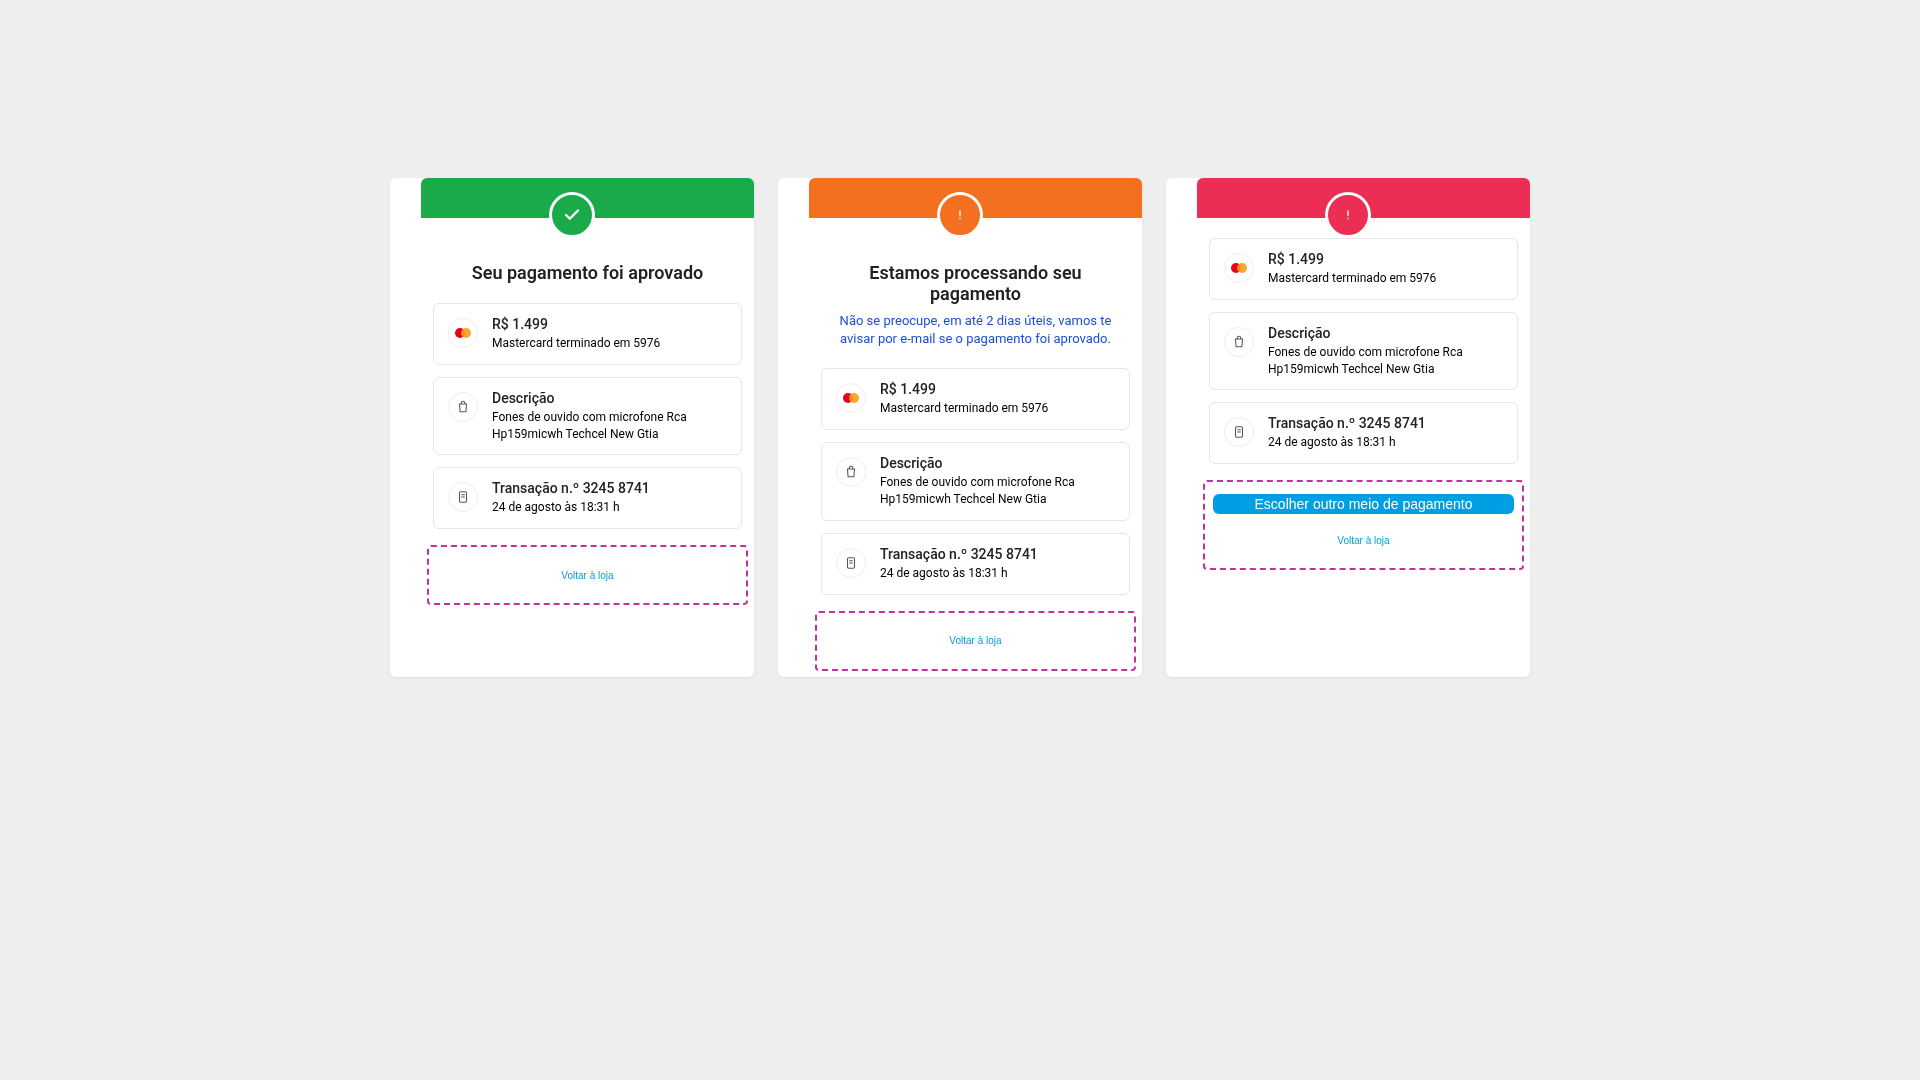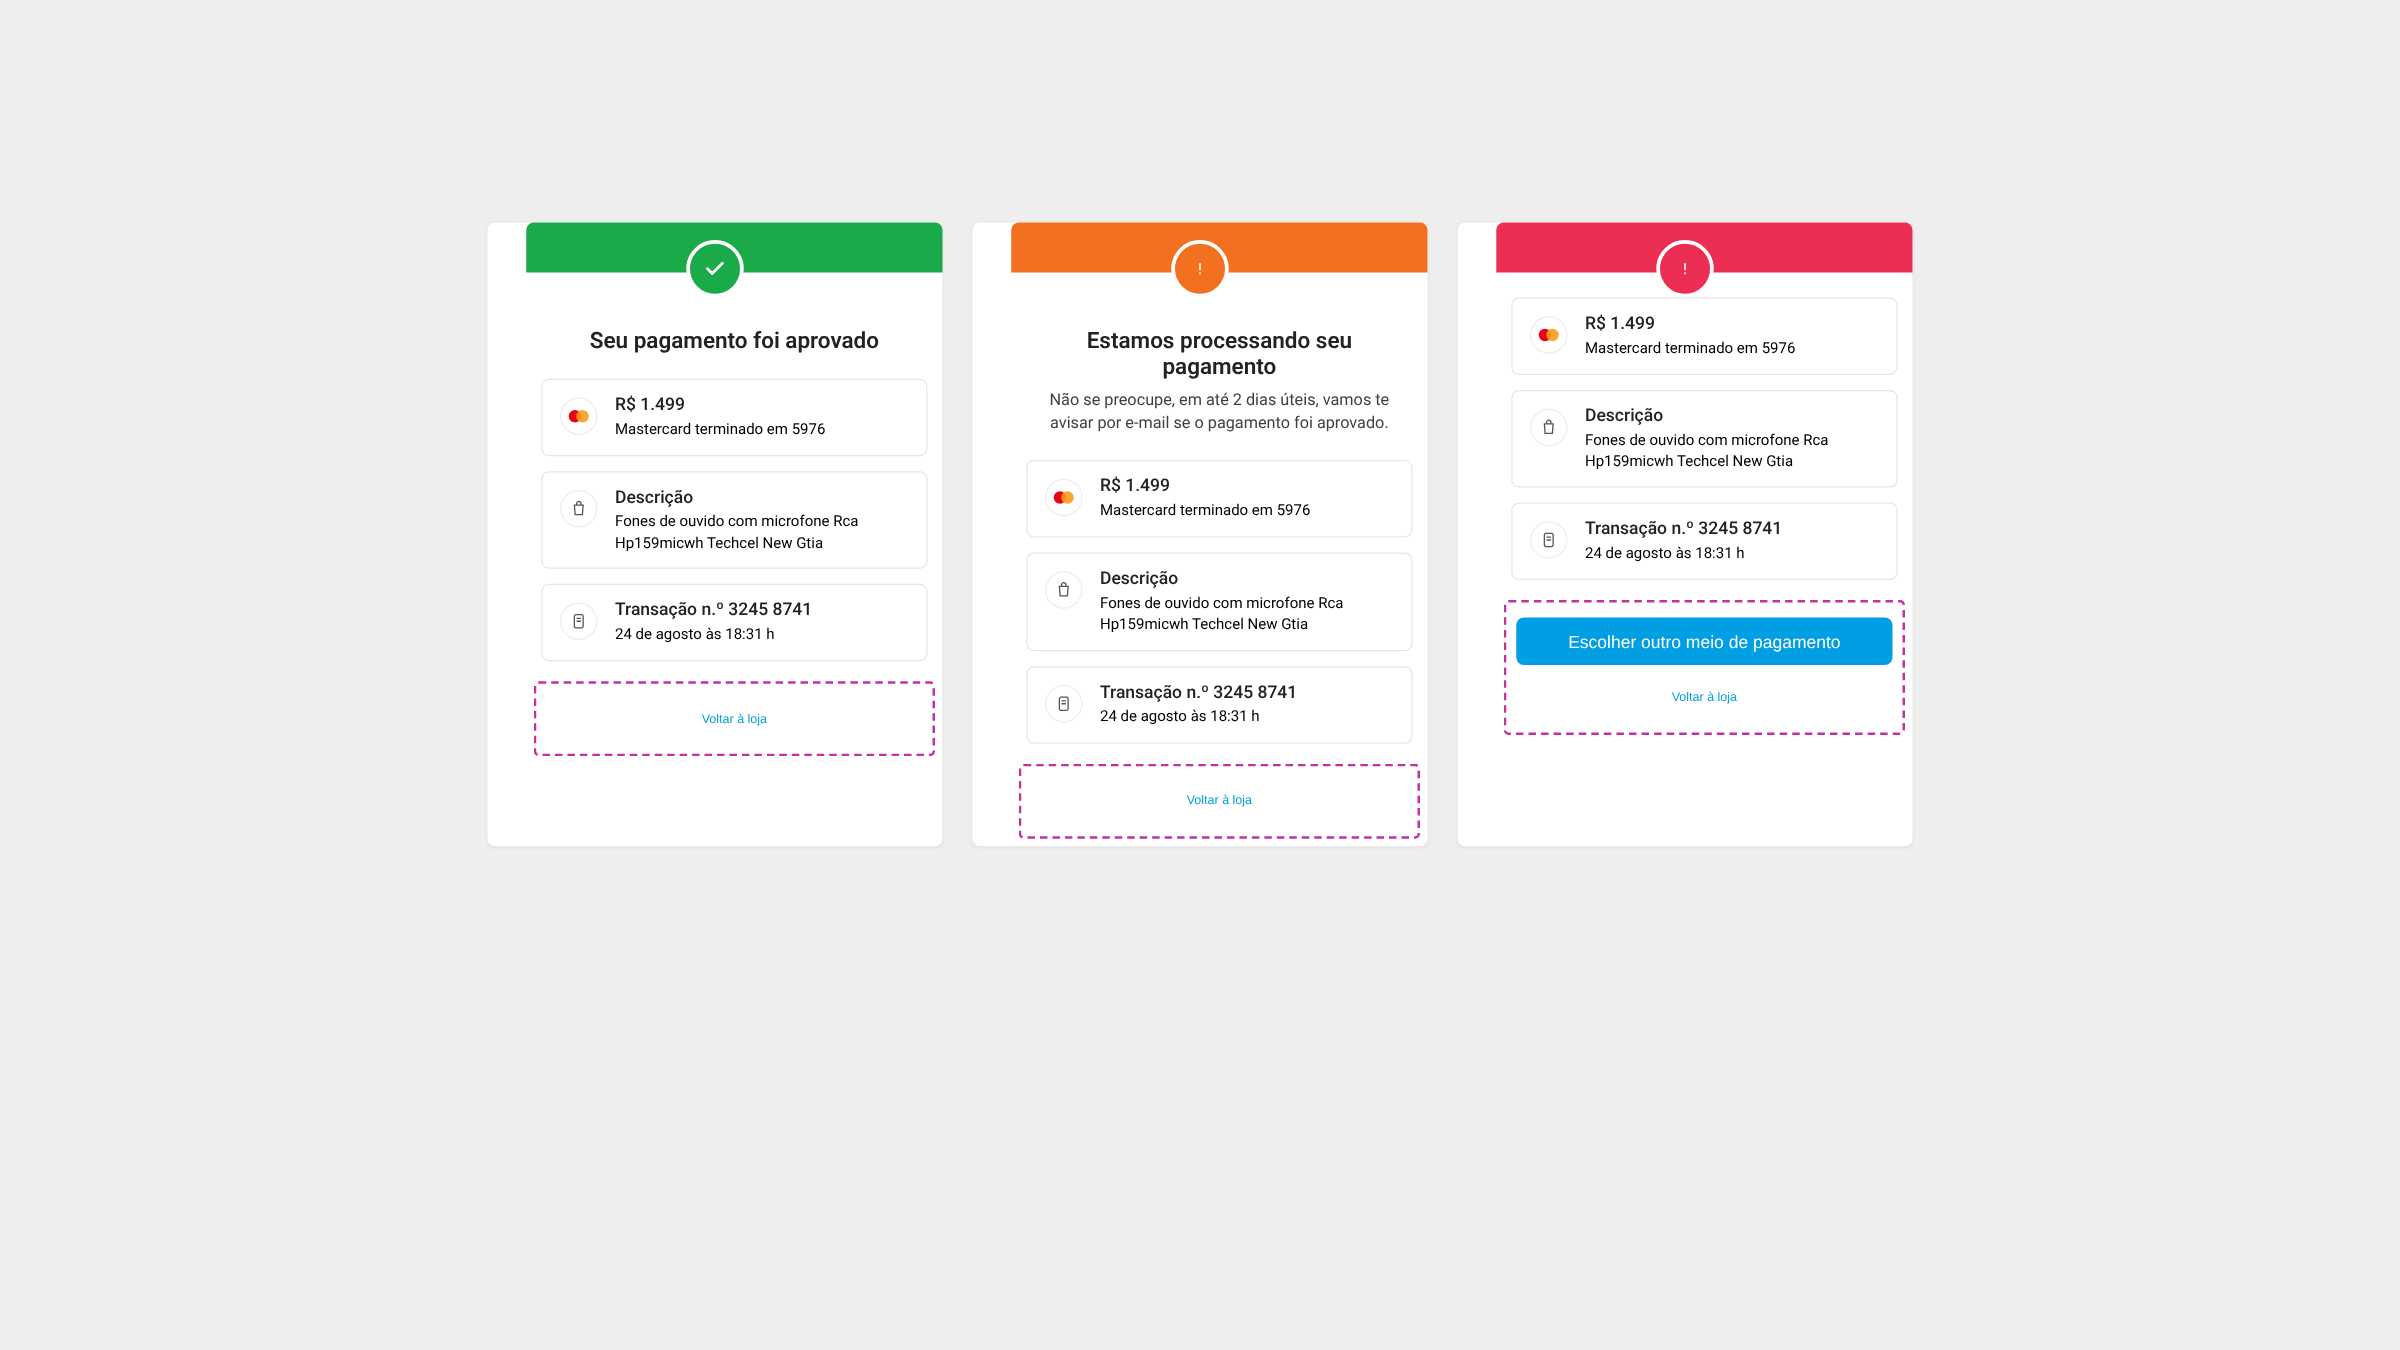--- a/index.html
+++ b/index.html
@@ -53,21 +53,21 @@
     padding-left: 20px;
     padding-right: 20px;
   }
   .title {
     font-size: 18px;
     font-weight: 600;
     color: #222;
   }
   .subtitle {
     font-size: 13px;
-    color: #404040;
+    color: #1d4ed8;
     margin-top: 8px;
     line-height: 1.4;
   }
   .items {
     padding: 20px 12px 8px 12px;
     display: flex;
     flex-direction: column;
     gap: 12px;
   }
   .item {
@@ -115,21 +115,21 @@
     border-radius: 4px;
     display: flex;
     flex-direction: column;
     gap: 10px;
   }
   .btn-primary {
     background: #009ee3;
     color: #ffffff;
     border: none;
     border-radius: 6px;
-    height: 38px;
+    height: 20px;
     font-size: 14px;
     font-weight: 500;
     cursor: pointer;
   }
   .btn-link {
     background: transparent;
     color: #009ee3;
     border: none;
     height: 32px;
     font-size: 10px;

